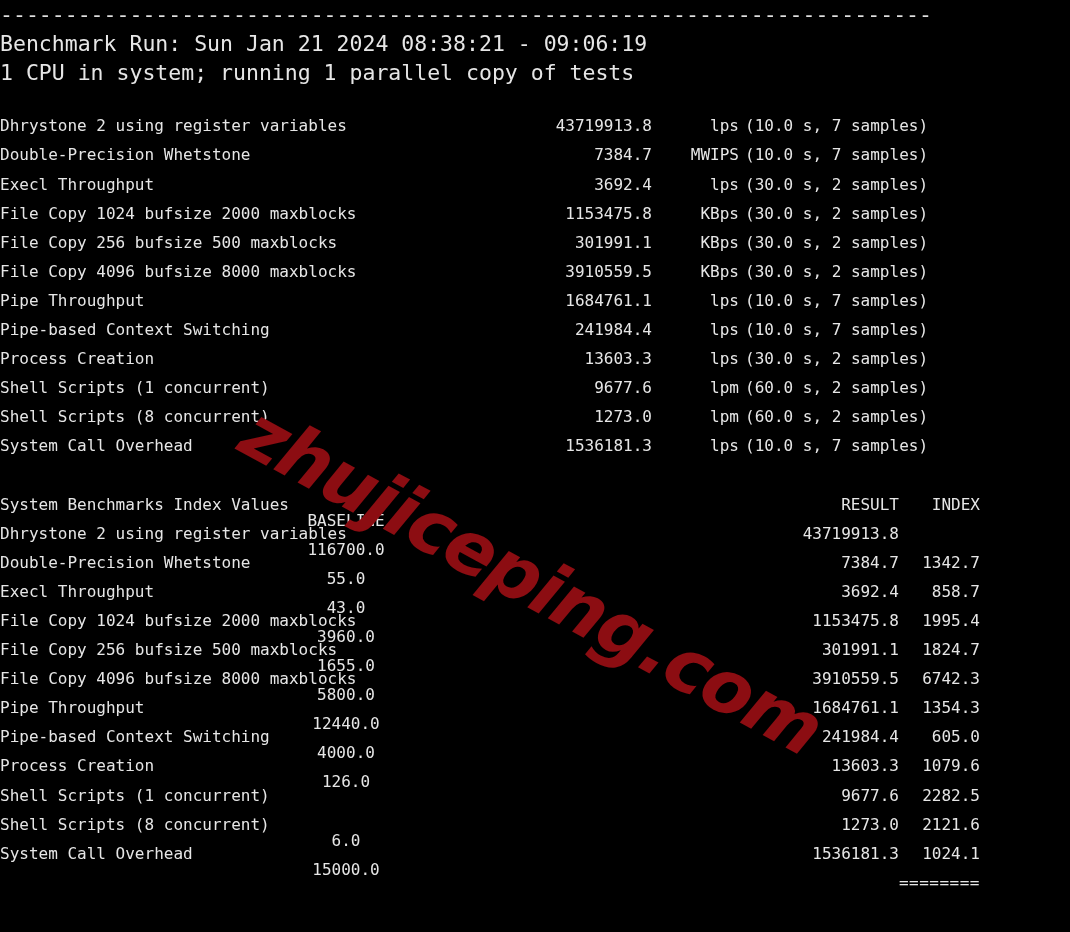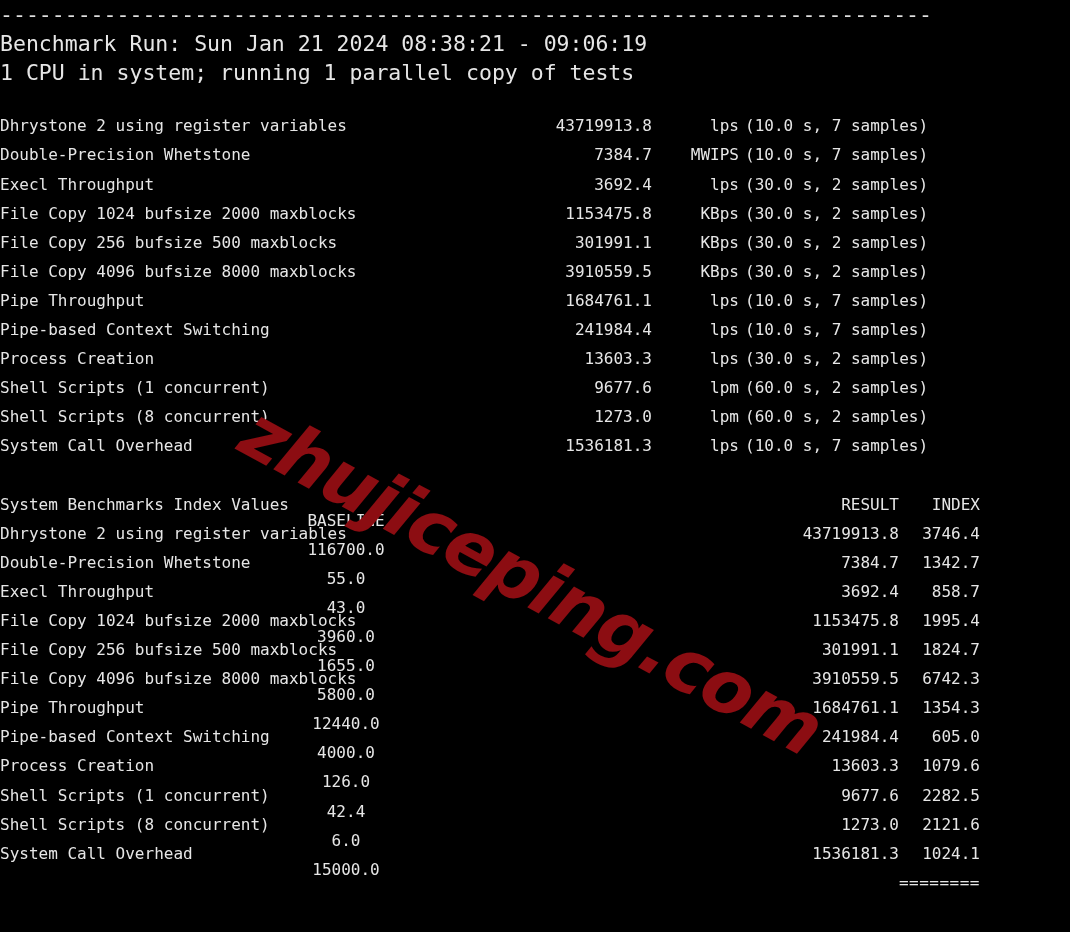--- a/index.html
+++ b/index.html
@@ -205,21 +205,20 @@
     <span class="c-base">BASELINE</span>
     <span class="c-result">RESULT</span>
     <span class="c-index">INDEX</span>
   </div>
 
   <div id="index-list">
       <div class="idx-row">
         <span class="c-label">Dhrystone 2 using register variables</span>
         <span class="c-base">116700.0</span>
         <span class="c-result">43719913.8</span>
-        <span class="c-index">3746.4</span>
       </div>
       <div class="idx-row">
         <span class="c-label">Double-Precision Whetstone</span>
         <span class="c-base">55.0</span>
         <span class="c-result">7384.7</span>
         <span class="c-index">1342.7</span>
       </div>
       <div class="idx-row">
         <span class="c-label">Execl Throughput</span>
         <span class="c-base">43.0</span>
@@ -257,21 +256,20 @@
         <span class="c-index">605.0</span>
       </div>
       <div class="idx-row">
         <span class="c-label">Process Creation</span>
         <span class="c-base">126.0</span>
         <span class="c-result">13603.3</span>
         <span class="c-index">1079.6</span>
       </div>
       <div class="idx-row">
         <span class="c-label">Shell Scripts (1 concurrent)</span>
-        <span class="c-base">42.4</span>
         <span class="c-result">9677.6</span>
         <span class="c-index">2282.5</span>
       </div>
       <div class="idx-row">
         <span class="c-label">Shell Scripts (8 concurrent)</span>
         <span class="c-base">6.0</span>
         <span class="c-result">1273.0</span>
         <span class="c-index">2121.6</span>
       </div>
       <div class="idx-row">

